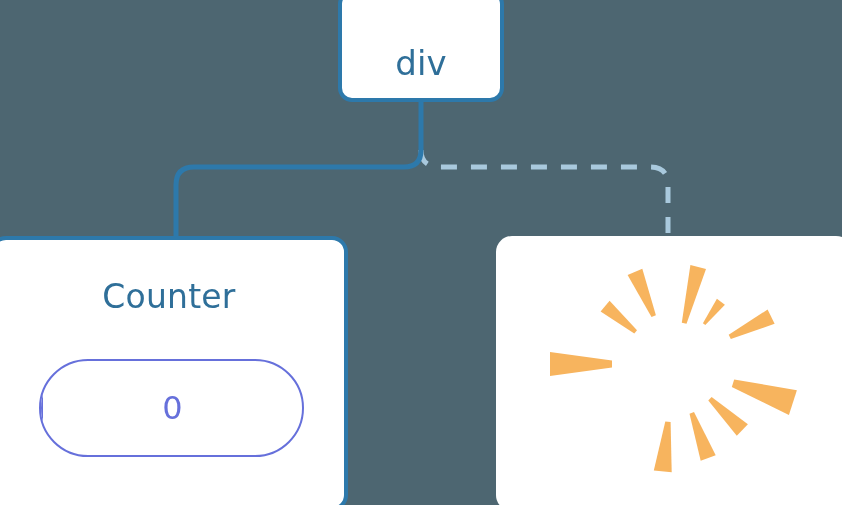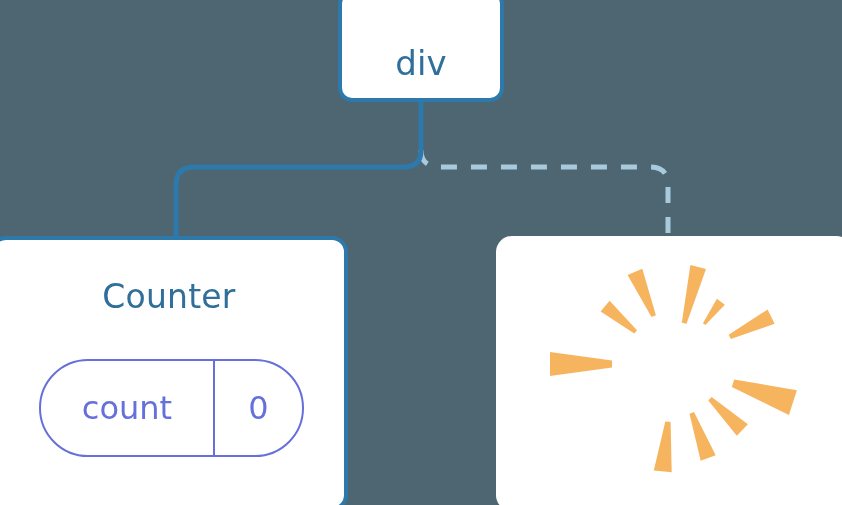--- a/index.html
+++ b/index.html
@@ -135,21 +135,20 @@
   </svg>
 
   <div class="node bordered" id="node-div">
     <span class="node-title">div</span>
   </div>
 
   <div class="node bordered" id="node-counter">
     <div class="node-title">Counter</div>
 
     <div class="state-pill">
-      <div class="pill-key">count</div>
       <div class="pill-divider"></div>
       <div class="pill-val">0</div>
     </div>
   </div>
 
   <div class="node" id="node-sparkle">
     <svg id="sparkle-svg" viewBox="0 0 356 275" xmlns="http://www.w3.org/2000/svg">
         <polygon points="190.5,87.8 185.8,86.7 194.4,29.0 210.0,32.9" fill="#f7b45e"></polygon>
         <polygon points="209.3,89.0 206.9,87.2 220.9,62.7 228.9,68.7" fill="#f7b45e"></polygon>
         <polygon points="234.8,103.0 232.7,98.7 271.6,73.5 278.6,87.8" fill="#f7b45e"></polygon>

